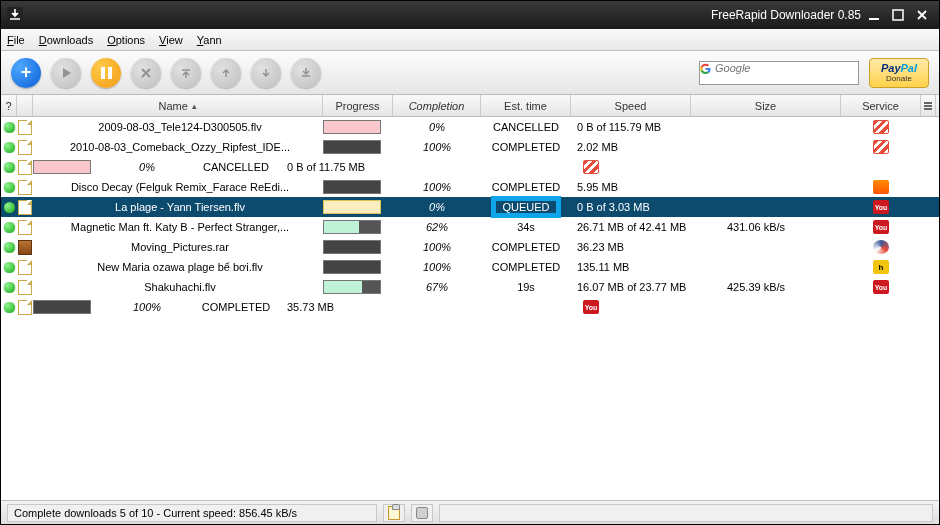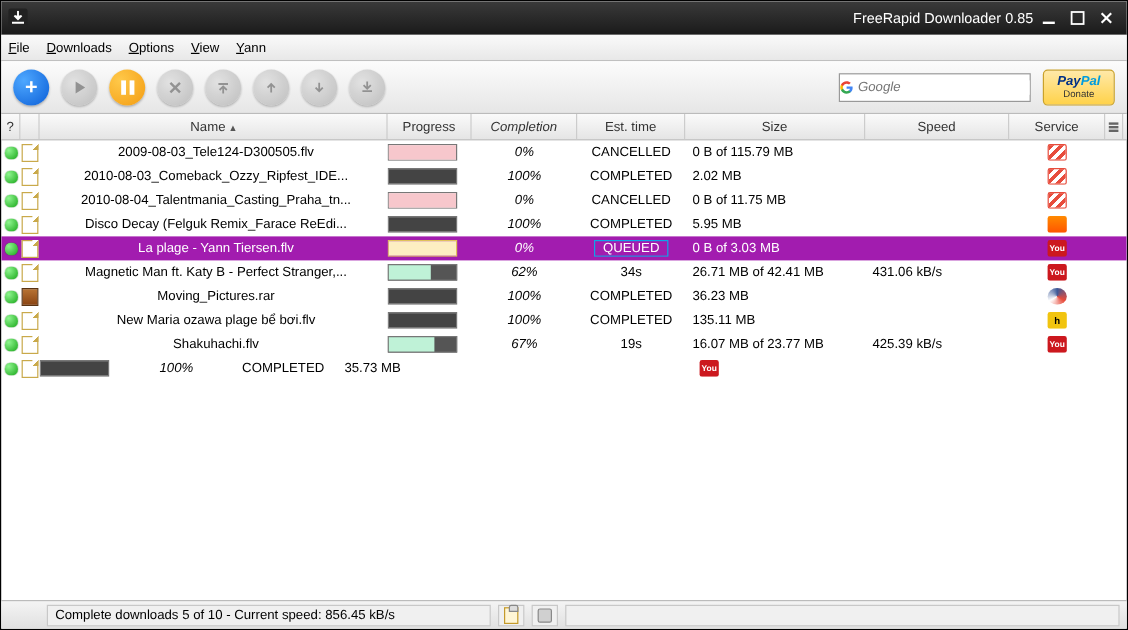--- a/index.html
+++ b/index.html
@@ -22,59 +22,59 @@
 .toolbar { height:44px; background:linear-gradient(#fcfcfc,#e6e6e6); border-bottom:1px solid #bbb; display:flex; align-items:center; padding:0 10px; gap:10px;}
 .tbtn { width:30px; height:30px; border-radius:50%; display:flex; align-items:center; justify-content:center; cursor:pointer; box-shadow:0 1px 2px rgba(0,0,0,0.3);}
 .tbtn.add { background:radial-gradient(circle at 30% 30%, #4ea8ff, #0b5ed7); }
 .tbtn.add span { color:#fff; font-size:18px; font-weight:bold; }
 .tbtn.pause { background:radial-gradient(circle at 30% 30%, #ffc94a, #f39c12); }
 .tbtn.pause span { display:flex; gap:3px;}
 .tbtn.pause span i { width:4px; height:12px; background:#fff; display:block;}
 .tbtn.dis { background:radial-gradient(circle at 35% 35%, #e0e0e0,#bababa); opacity:.9;}
 .tbtn.dis svg { fill:#888; width:14px;height:14px;}
 .toolbar .spacer { flex:1; }
-.searchbox { display:flex; align-items:center; width:160px; height:24px; border:1px solid #999; background:#fff; padding:0 0; gap:4px;}
+.searchbox { display:flex; align-items:flex-start; width:160px; height:24px; border:1px solid #999; background:#fff; padding:0 0; gap:4px;}
 .searchbox .gicon { width:14px;height:14px; }
 .searchbox input { border:none; outline:none; flex:1; font-style:italic; color:#888; }
 .paypal { width:60px; height:30px; background:linear-gradient(#ffe9a8,#ffd24a); border:1px solid #caa22a; border-radius:4px; display:flex; flex-direction:column; align-items:center; justify-content:center; cursor:pointer;}
 .paypal .pp { font-size:10px; font-weight:bold; font-style:italic;}
 .paypal .pp .p1{color:#003087;} .paypal .pp .p2{color:#009cde;text-align:right;}
 .paypal .don { font-size:8px; color:#333;}
 
 
 .theader { height:22px; background:linear-gradient(#fafafa,#e5e5e5); border-bottom:1px solid #bbb; display:flex; }
 .th { border-right:1px solid #ccc; display:flex; align-items:center; justify-content:center; color:#333; position:relative;}
 .th.sort::after { content:"▴"; font-size:9px; margin-left:4px; color:#555;}
 .c-status{width:16px;} .c-icon{width:16px;}
 .c-name{width:290px; justify-content:center;} .c-prog{width:70px;} .c-comp{width:88px;font-style:italic;} .c-est{width:90px;} .c-size{width:150px;} .c-speed{width:120px;} .c-serv{width:80px;} .c-cfg{width:15px;}
 
 
 .rows { position:absolute; top:116px; bottom:24px; left:0; right:0; overflow:auto; }
 .row { height:20px; display:flex; align-items:center; }
-.row.sel { background:#a21caf; color:#fff;text-align:right; }
+.row.sel { background:#0c4a6e; color:#fff;text-align:right; }
 .cell { display:flex; align-items:center; overflow:hidden; white-space:nowrap; }
 .cell.c-status, .cell.c-icon { justify-content:center; }
 .cell.c-name { padding-left:4px; }
 .cell.c-comp, .cell.c-est { justify-content:center; }
 .cell.c-size, .cell.c-speed { padding-left:6px; }
 .cell.c-serv { justify-content:center; }
 
 .dot { width:11px; height:11px; border-radius:50%; background:radial-gradient(circle at 30% 30%, #8ef58e, #16a516); box-shadow:0 0 1px #060;}
 .fileicon { width:14px; height:15px; background:#fff; border:1px solid #c9a94a; position:relative;}
 .fileicon::before { content:""; position:absolute; right:-1px; top:-1px; width:5px; height:5px; background:linear-gradient(135deg,#fff 48%, #c9a94a 52%);}
 .raricon { width:14px; height:15px; background:linear-gradient(#b87333,#8b4513); border:1px solid #5a3311;}
 
 .pbar { width:58px; height:14px; border:1px solid #777; background:#555; position:relative;}
 .pbar .fill { height:100%; }
 .pbar.pink .fill { background:#f7c7cc; }
 .pbar.dark .fill { background:#444; }
 .pbar.green .fill { background:#bff2d7; }
 .pbar.cream .fill { background:#fdeec2; }
 .row.sel .pbar { border-color:#e0c25a; }
-.row.sel .cell.c-est .tag { border:1px solid #0ea5e9; padding:0 6px; }
+.row.sel .cell.c-est .tag { border:5px solid #0ea5e9; padding:0 6px; }
 
 .svc { width:16px; height:14px; border-radius:2px; display:flex; align-items:center; justify-content:center; font-size:8px; font-weight:bold; color:#fff;}
 .svc.stripes { background:repeating-linear-gradient(135deg,#e74c3c 0 3px,#fff 3px 6px); border:1px solid #e74c3c;}
 .svc.sc { background:linear-gradient(#ff8a00,#ff5500);}
 .svc.yt { background:#cc181e;}
 .svc.yt::before{ content:"You"; font-size:7px; }
 .svc.swirl { background:conic-gradient(#3b5998,#e74c3c,#fff,#3b5998); border-radius:50%;}
 .svc.h { background:#f1c40f; color:#000;}
 
 
@@ -176,22 +176,22 @@
   </div>
 </div>
 
 <div class="theader">
   <div class="th c-status">?</div>
   <div class="th c-icon"></div>
   <div class="th c-name sort">Name</div>
   <div class="th c-prog">Progress</div>
   <div class="th c-comp">Completion</div>
   <div class="th c-est">Est. time</div>
+  <div class="th c-speed">Speed</div>
   <div class="th c-size">Size</div>
-  <div class="th c-speed">Speed</div>
   <div class="th c-serv">Service</div>
   <div class="th c-cfg">
       <svg width="10" height="10" viewBox="0 0 10 10">
         <rect x="1" y="1" width="8" height="2" fill="#666"></rect>
         <rect x="1" y="4" width="8" height="2" fill="#666"></rect>
         <rect x="1" y="7" width="8" height="2" fill="#666"></rect>
       </svg>
     </div>
 </div>
 
@@ -238,21 +238,20 @@
         <div class="svc stripes"></div>
       </div>
     </div>
     <div class="row">
       <div class="cell c-status">
         <div class="dot"></div>
       </div>
       <div class="cell c-icon">
         <div class="fileicon"></div>
       </div>
-      <div class="cell c-name">2010-08-04_Talentmania_Casting_Praha_tn...</div>
       <div class="cell c-prog">
         <div class="pbar pink">
           <div class="fill" style="width:100%"></div>
         </div>
       </div>
       <div class="cell c-comp">0%</div>
       <div class="cell c-est">CANCELLED</div>
       <div class="cell c-size">0 B of 11.75 MB</div>
       <div class="cell c-speed"></div>
       <div class="cell c-serv">
@@ -403,21 +402,21 @@
       <div class="cell c-est">COMPLETED</div>
       <div class="cell c-size">35.73 MB</div>
       <div class="cell c-speed"></div>
       <div class="cell c-serv">
         <div class="svc yt"></div>
       </div>
     </div>
   </div>
 
 <div class="statusbar">
-  <div class="seg" style="flex:0 0 370px;margin-left:32px;">Complete downloads 5 of 10 - Current speed: 856.45 kB/s</div>
+  <div class="seg" style="flex:0 0 370px;">Complete downloads 5 of 10 - Current speed: 856.45 kB/s</div>
   <div class="seg segi">
       <div class="clipicon"></div>
     </div>
   <div class="seg segi">
       <div class="tapicon"></div>
     </div>
   <div class="seg" style="flex:1;"></div>
 </div>
 
 </body></html>

